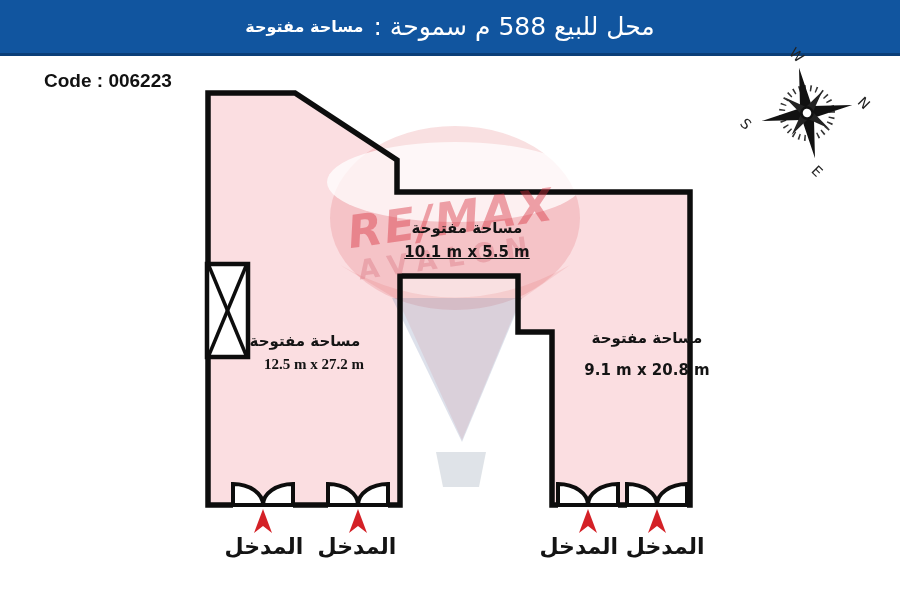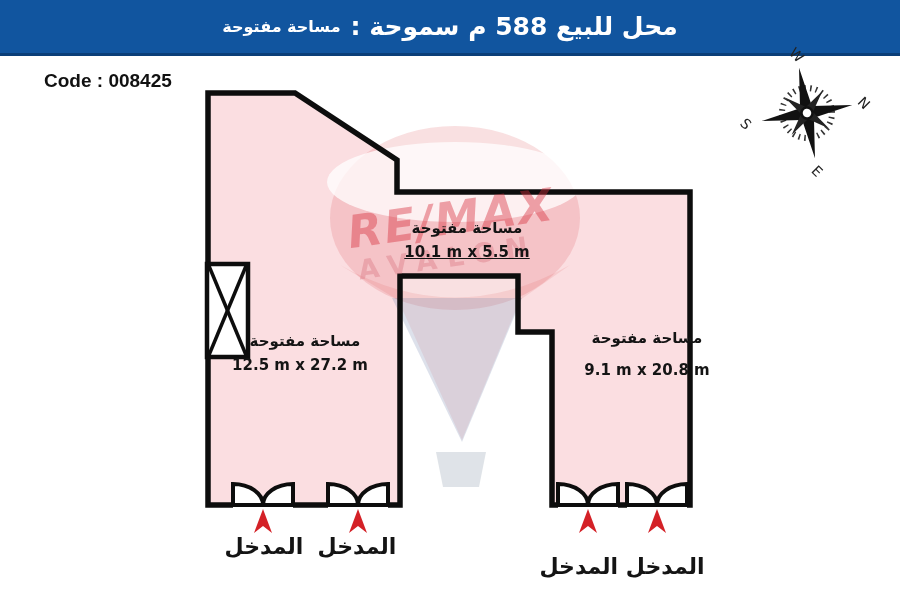--- a/index.html
+++ b/index.html
@@ -1,21 +1,21 @@
 <!DOCTYPE html>
 <html><head>
 <meta charset="utf-8">
 <style>
   html,body{margin:0;padding:0;background:#ffffff;}
   .page{position:relative;width:900px;height:599px;background:#ffffff;overflow:hidden;
         font-family:"DejaVu Sans",sans-serif;}
   .header{position:absolute;left:0;top:0;width:900px;height:53px;background:#11559f;
           border-bottom:3px solid #0a3e78;display:flex;align-items:center;justify-content:center;
           gap:10px;direction:rtl;color:#ffffff;}
-  .header .t-main{font-size:25px;font-weight:bold;}
+  .header .t-main{font-size:25px;font-weight:normal;}
   .header .t-sub{font-size:16px;font-weight:bold;}
   .code{position:absolute;left:44px;top:70px;font-size:19px;font-weight:bold;color:#111;
         font-family:"Liberation Sans","DejaVu Sans",sans-serif;}
   .plan-svg{position:absolute;left:0;top:0;width:900px;height:599px;}
   .lbl{position:absolute;text-align:center;font-weight:bold;color:#141414;}
   .area-name{font-size:15px;}
   .area-dims{font-size:15px;font-family:"DejaVu Sans",sans-serif;}
   .entrance{font-size:22px;}
   .wm-text{position:absolute;text-align:center;font-weight:bold;pointer-events:none;}
   .wm-brand{left:306px;top:192px;width:290px;font-size:45px;font-style:italic;
@@ -26,21 +26,21 @@
 </head>
 <body>
 
 <div class="page">
 
   <div class="header">
     <span class="t-main">محل للبيع 588 م سموحة :</span>
     <span class="t-sub">مساحة مفتوحة</span>
   </div>
 
-  <div class="code">Code : 008425</div>
+  <div class="code">Code : 006223</div>
 
   <svg class="plan-svg" viewBox="0 0 900 599">
 
     <path d="M208,93 L295,93 L397,160 L397,192 L690,192 L690,505 L552,505 L552,332 L518,332 L518,276 L400,276 L400,505 L208,505 Z" fill="#fbdee1"></path>
 
     <g>
       <ellipse cx="455" cy="218" rx="125" ry="92" fill="#d8232a" opacity="0.14"></ellipse>
       <ellipse cx="455" cy="182" rx="128" ry="40" fill="#ffffff" opacity="0.75"></ellipse>
       <path d="M340,265 Q455,330 570,265 L520,300 L462,440 L398,300 Z" fill="#d8232a" opacity="0.10"></path>
       <polygon points="392,298 522,298 462,442" fill="#7b8db0" opacity="0.26"></polygon>
@@ -88,22 +88,22 @@
     </g>
   </svg>
 
   <div class="wm-text wm-brand">RE/MAX</div>
   <div class="wm-text wm-sub">AVALON</div>
 
   <div class="lbl area-name" style="left:377px;top:219px;width:180px;">مساحة مفتوحة</div>
   <div class="lbl area-dims" style="left:377px;top:243px;width:180px;text-decoration:underline;">10.1 m x 5.5 m</div>
 
   <div class="lbl area-name" style="left:215px;top:332px;width:180px;">مساحة مفتوحة</div>
-  <div class="lbl area-dims" style="left:210px;top:356px;width:180px;">12.5 m x 27.2 m</div>
+  <div class="lbl area-dims" style="left:224px;top:356px;width:180px;font-family:Liberation Serif, serif;">12.5 m x 27.2 m</div>
 
   <div class="lbl area-name" style="left:557px;top:329px;width:180px;">مساحة مفتوحة</div>
   <div class="lbl area-dims" style="left:557px;top:361px;width:180px;">9.1 m x 20.8 m</div>
 
   <div class="lbl entrance" style="left:204px;top:534px;width:120px;">المدخل</div>
   <div class="lbl entrance" style="left:297px;top:534px;width:120px;">المدخل</div>
-  <div class="lbl entrance" style="left:522px;top:534px;width:200px;margin-top:20px;">المدخل المدخل</div>
+  <div class="lbl entrance" style="left:522px;top:534px;width:200px;">المدخل المدخل</div>
 
 </div>
 
 </body></html>

